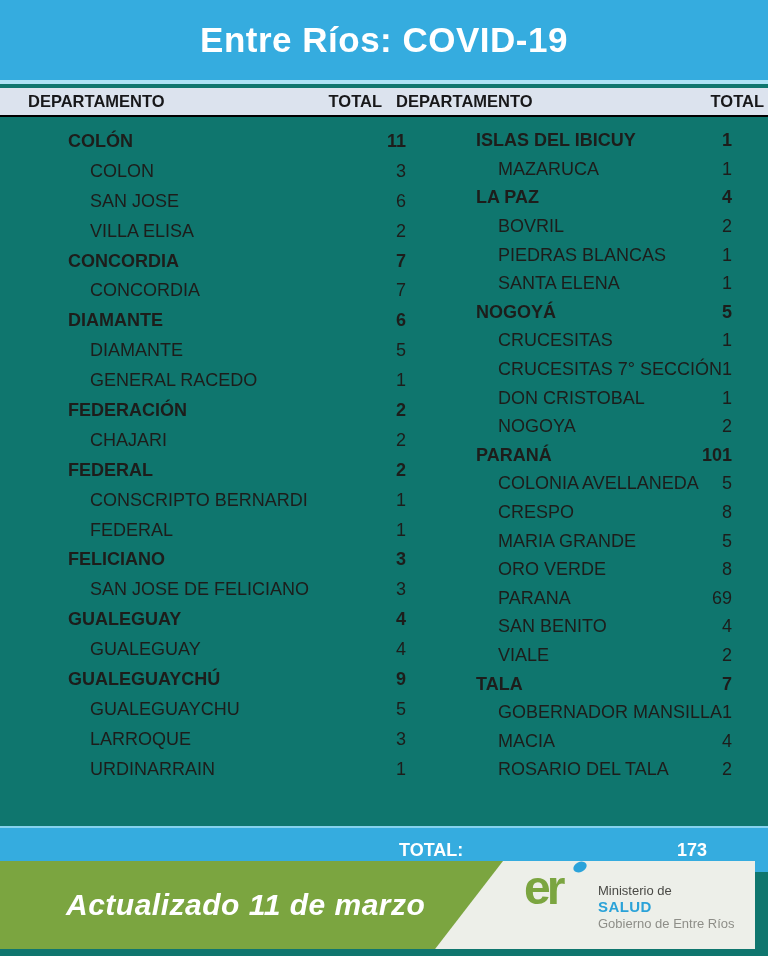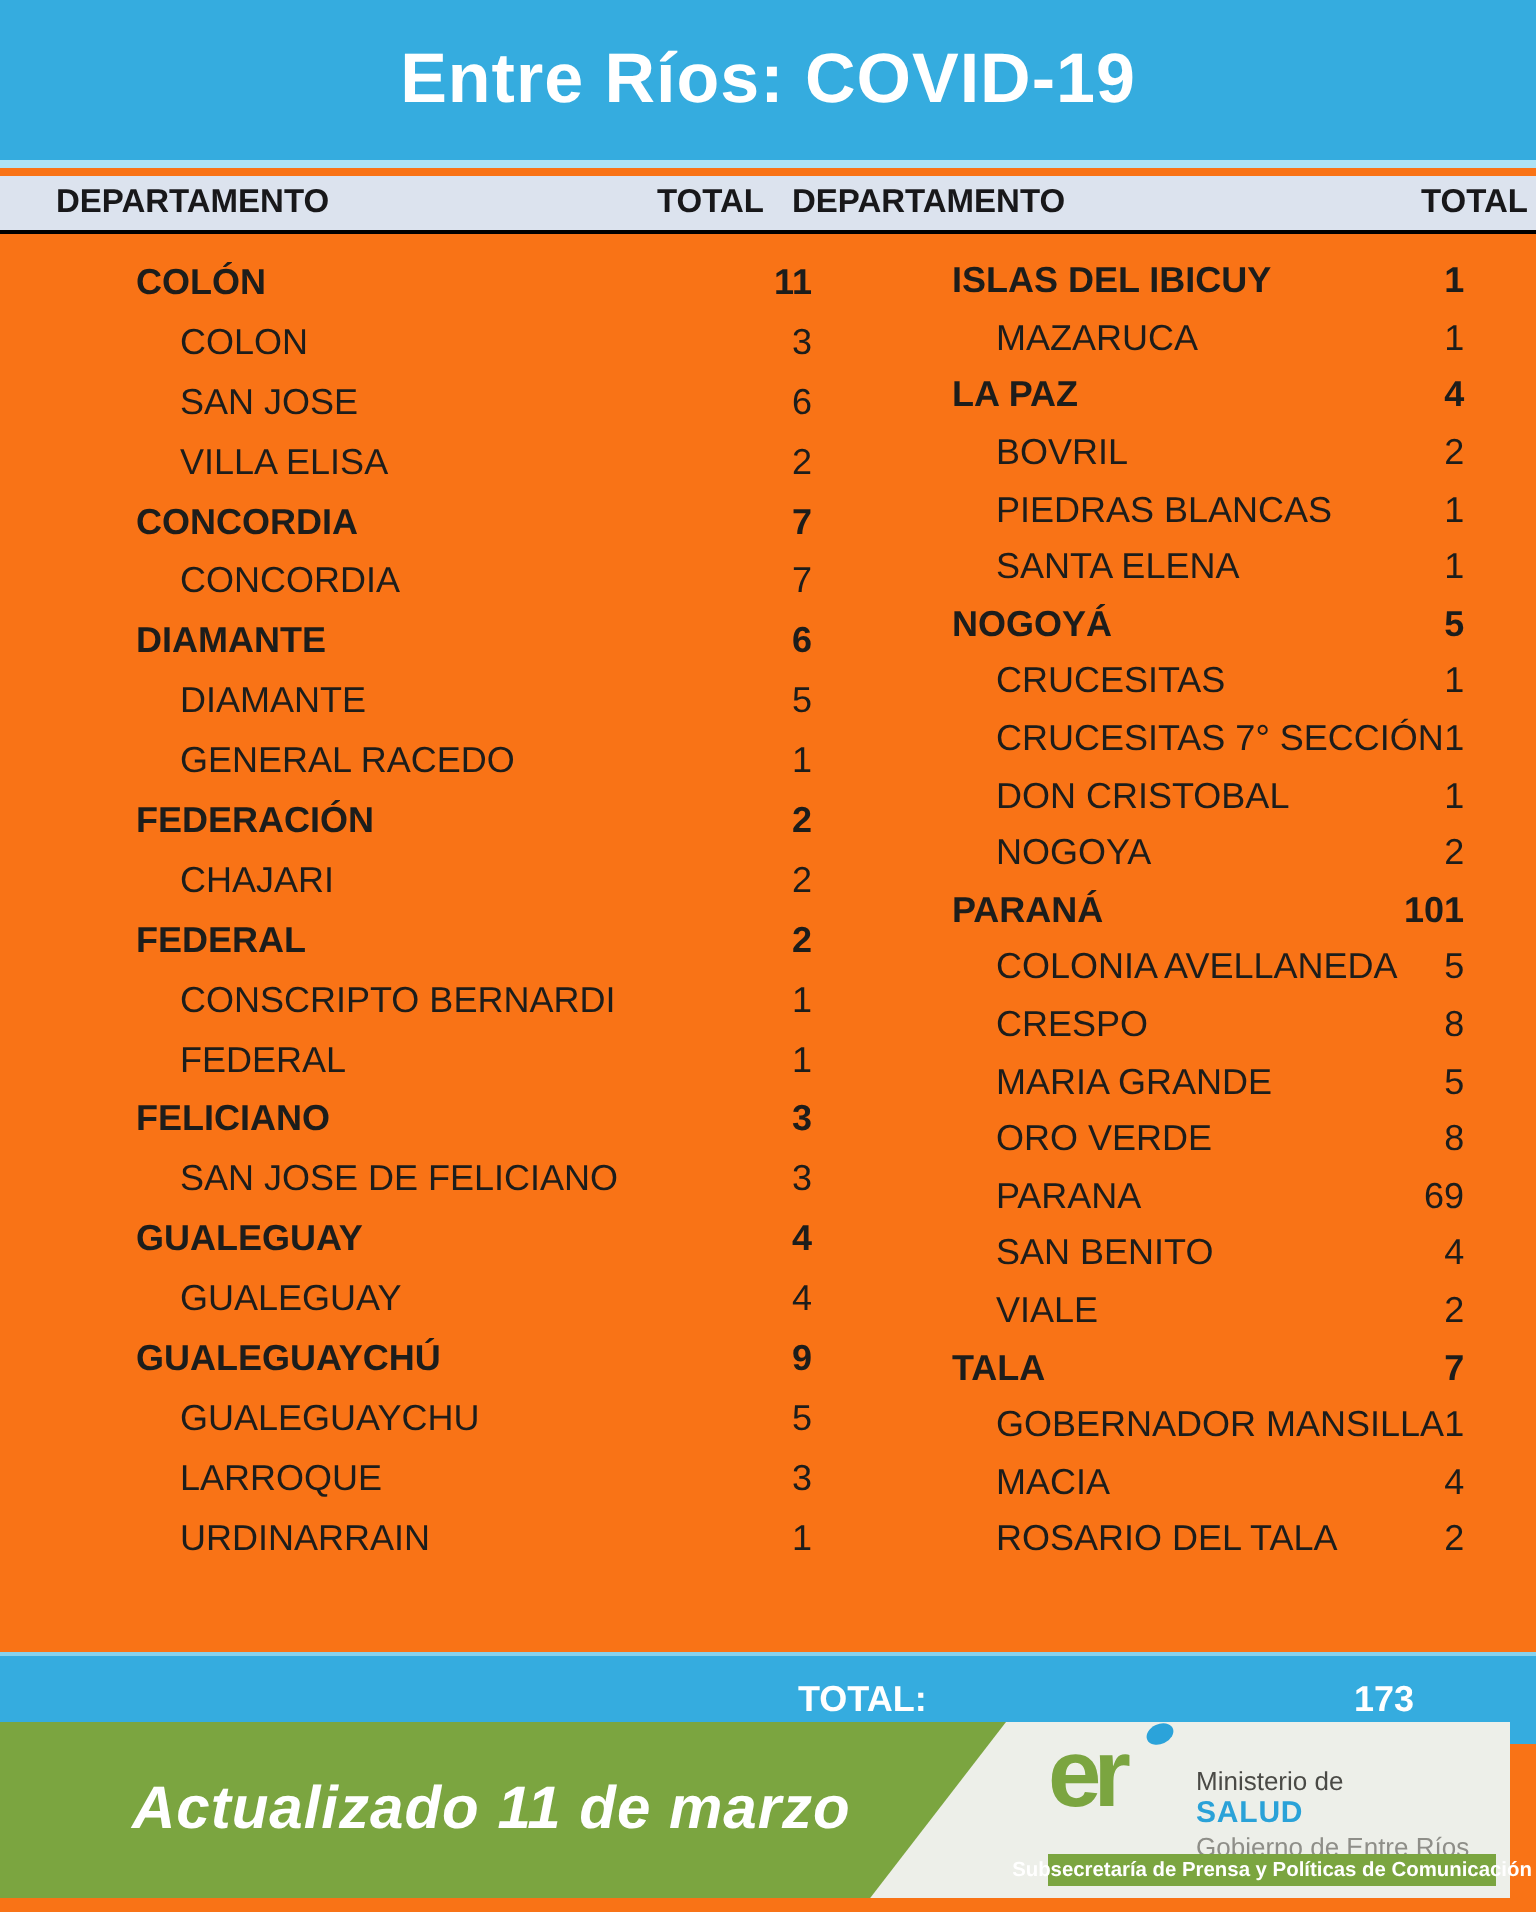--- a/index.html
+++ b/index.html
@@ -8,21 +8,21 @@
     --header-band:#DCE3EE;
     --green:#7BA540;
     --panel:#EDEFE9;
     --ink:#1D1D1B;
   }
   *{margin:0;padding:0;box-sizing:border-box;}
   html,body{background:#fff;}
   .page{
     position:relative;
     width:768px;height:956px;
-    background:#f97316;
+    background:#0f766e;
     font-family:"Liberation Sans", sans-serif;
     color:var(--ink);
     overflow:hidden;
   }
   
   .title-band{
     height:84px;background:var(--blue);
     border-bottom:4px solid var(--blue-light);
     display:flex;align-items:center;justify-content:center;
   }
@@ -312,17 +312,16 @@
       <span class="updated">Actualizado 11 de marzo</span>
     </div>
     <div class="logo-area">
       <span class="er-mark">er</span>
       <span class="er-dot"></span>
       <div class="ministry">
         <div class="l1">Ministerio de</div>
         <div class="l2">SALUD</div>
         <div class="l3">Gobierno de Entre Ríos</div>
       </div>
-      <div class="subbar">Subsecretaría de Prensa y Políticas de Comunicación</div>
     </div>
   </div>
 
 </div>
 
 </body></html>

